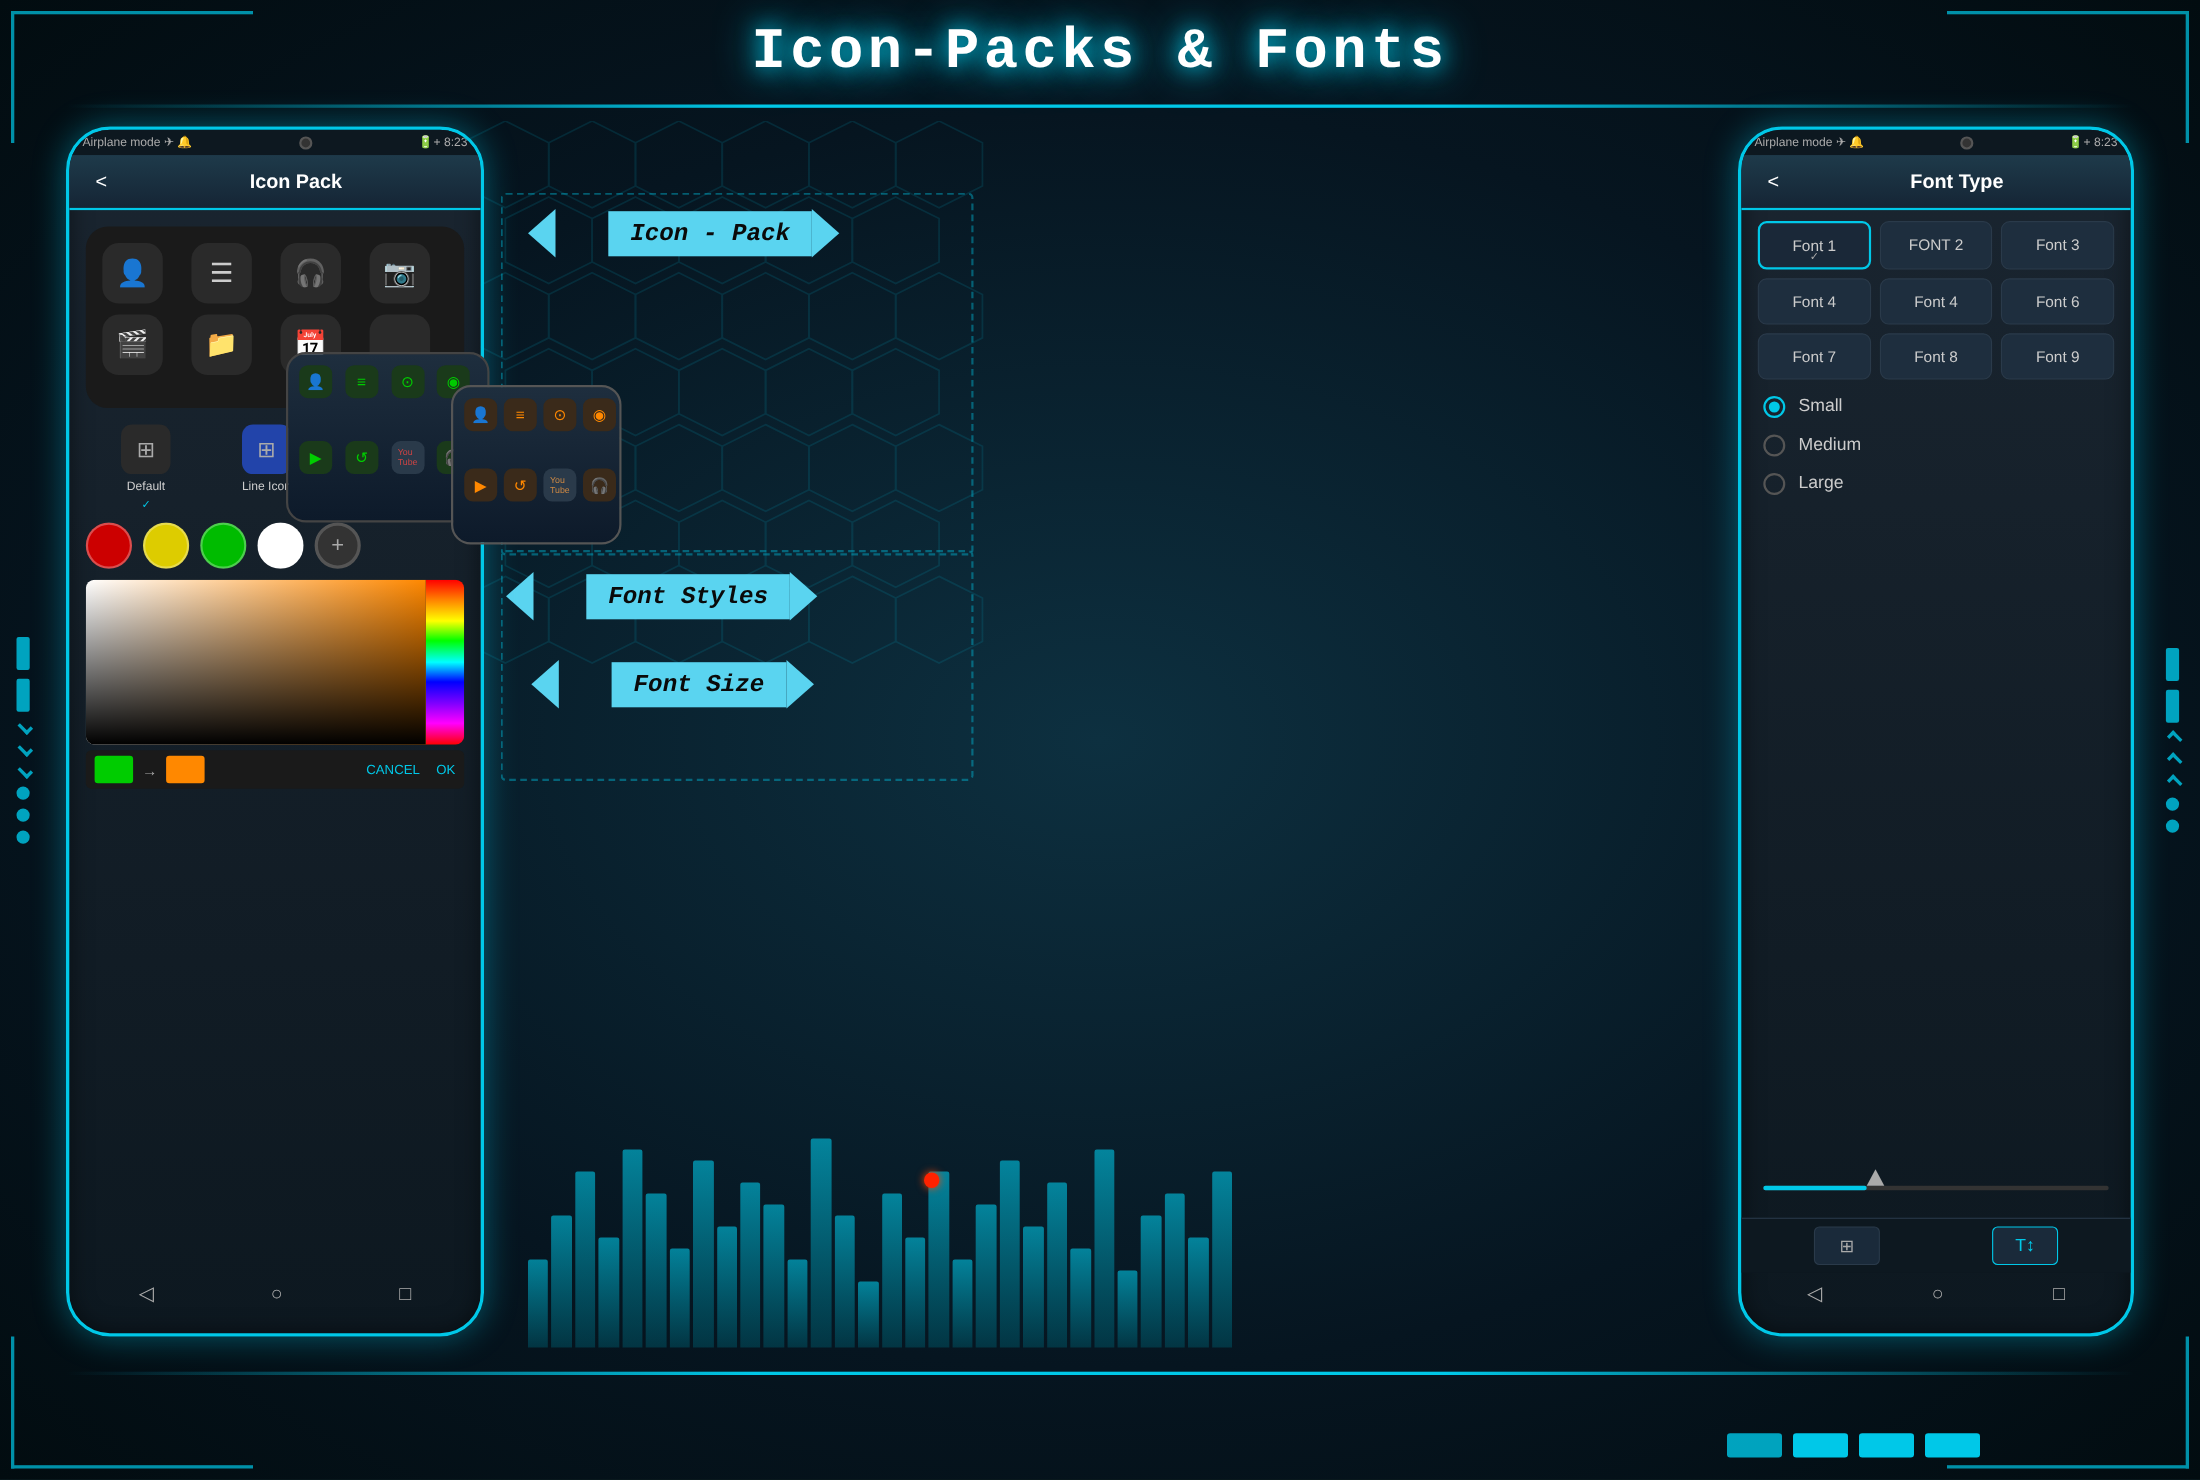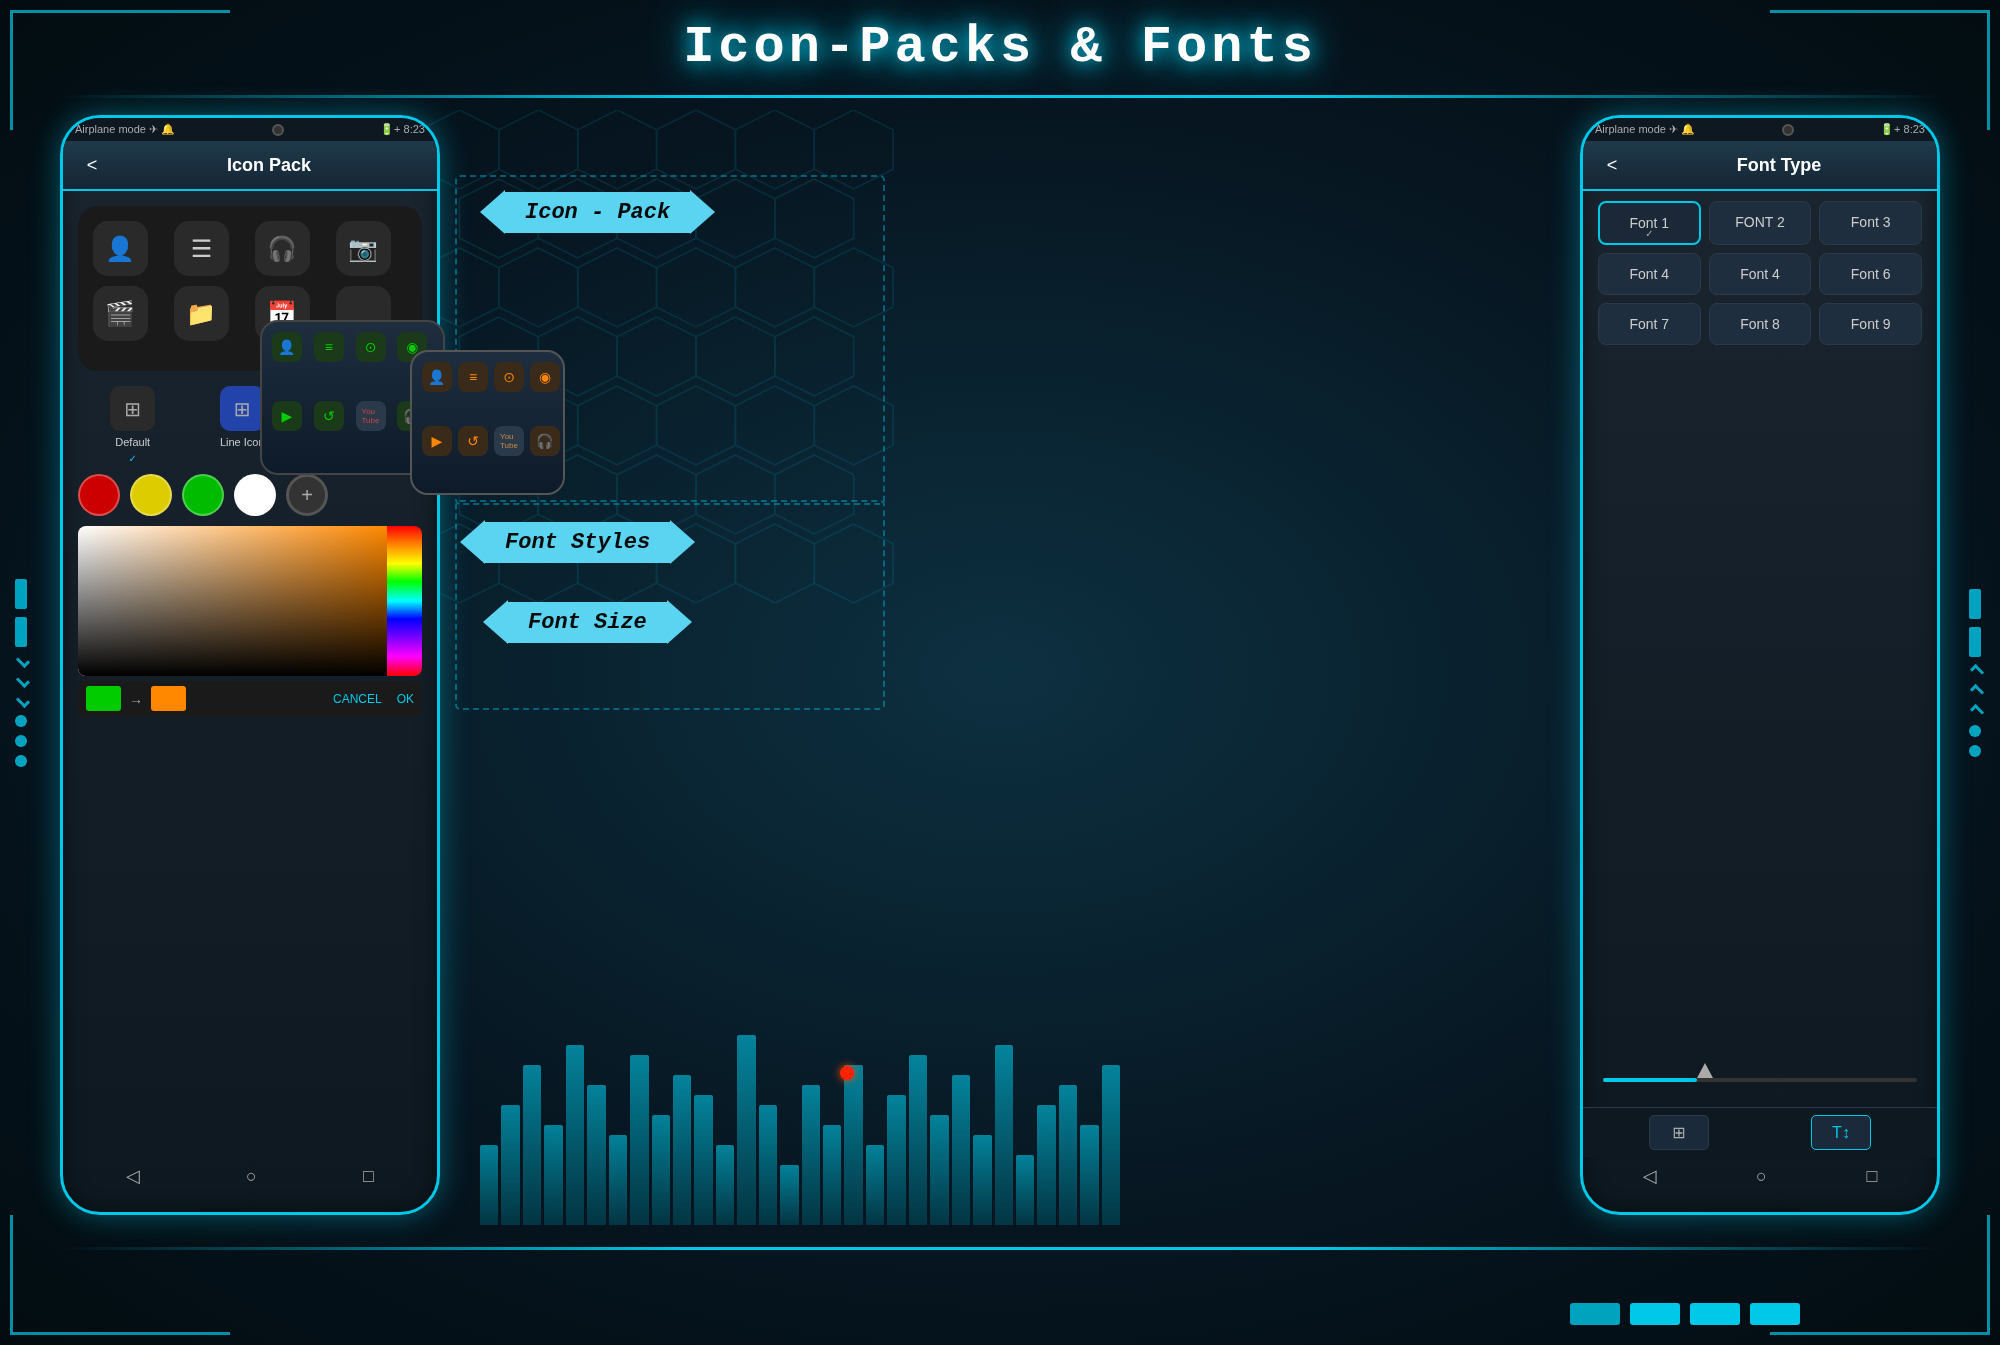--- a/index.html
+++ b/index.html
@@ -527,20 +527,21 @@
     }
 
     .label-text-box {
       background: #5ad4f0;
       padding: 8px 20px;
       font-size: 22px;
       font-weight: bold;
       color: #0a0a0a;
       font-family: 'Courier New', monospace;
       font-style: italic;
+      margin-left: 48px;
     }
 
     .label-arrow-right {
       width: 0;
       height: 0;
       border-top: 22px solid transparent;
       border-bottom: 22px solid transparent;
       border-left: 25px solid #5ad4f0;
     }
 
@@ -932,20 +933,36 @@
       <span>Font 7</span>
     </div>
     <div class="font-cell">
       <span>Font 8</span>
     </div>
     <div class="font-cell">
       <span>Font 9</span>
     </div>
   </div>
 
+  <div class="radio-group">
+    <div class="radio-item">
+      <div class="radio-circle selected">
+        <div class="radio-dot"></div>
+      </div>
+      <div class="radio-label">Small</div>
+    </div>
+    <div class="radio-item">
+      <div class="radio-circle"></div>
+      <div class="radio-label">Medium</div>
+    </div>
+    <div class="radio-item">
+      <div class="radio-circle"></div>
+      <div class="radio-label">Large</div>
+    </div>
+  </div>
 
   <div class="font-slider-area">
     <div class="slider-track">
       <div class="slider-fill"></div>
       <div class="slider-triangle"></div>
     </div>
   </div>
 
   <div class="bottom-toolbar">
     <div class="toolbar-item">⊞</div>

